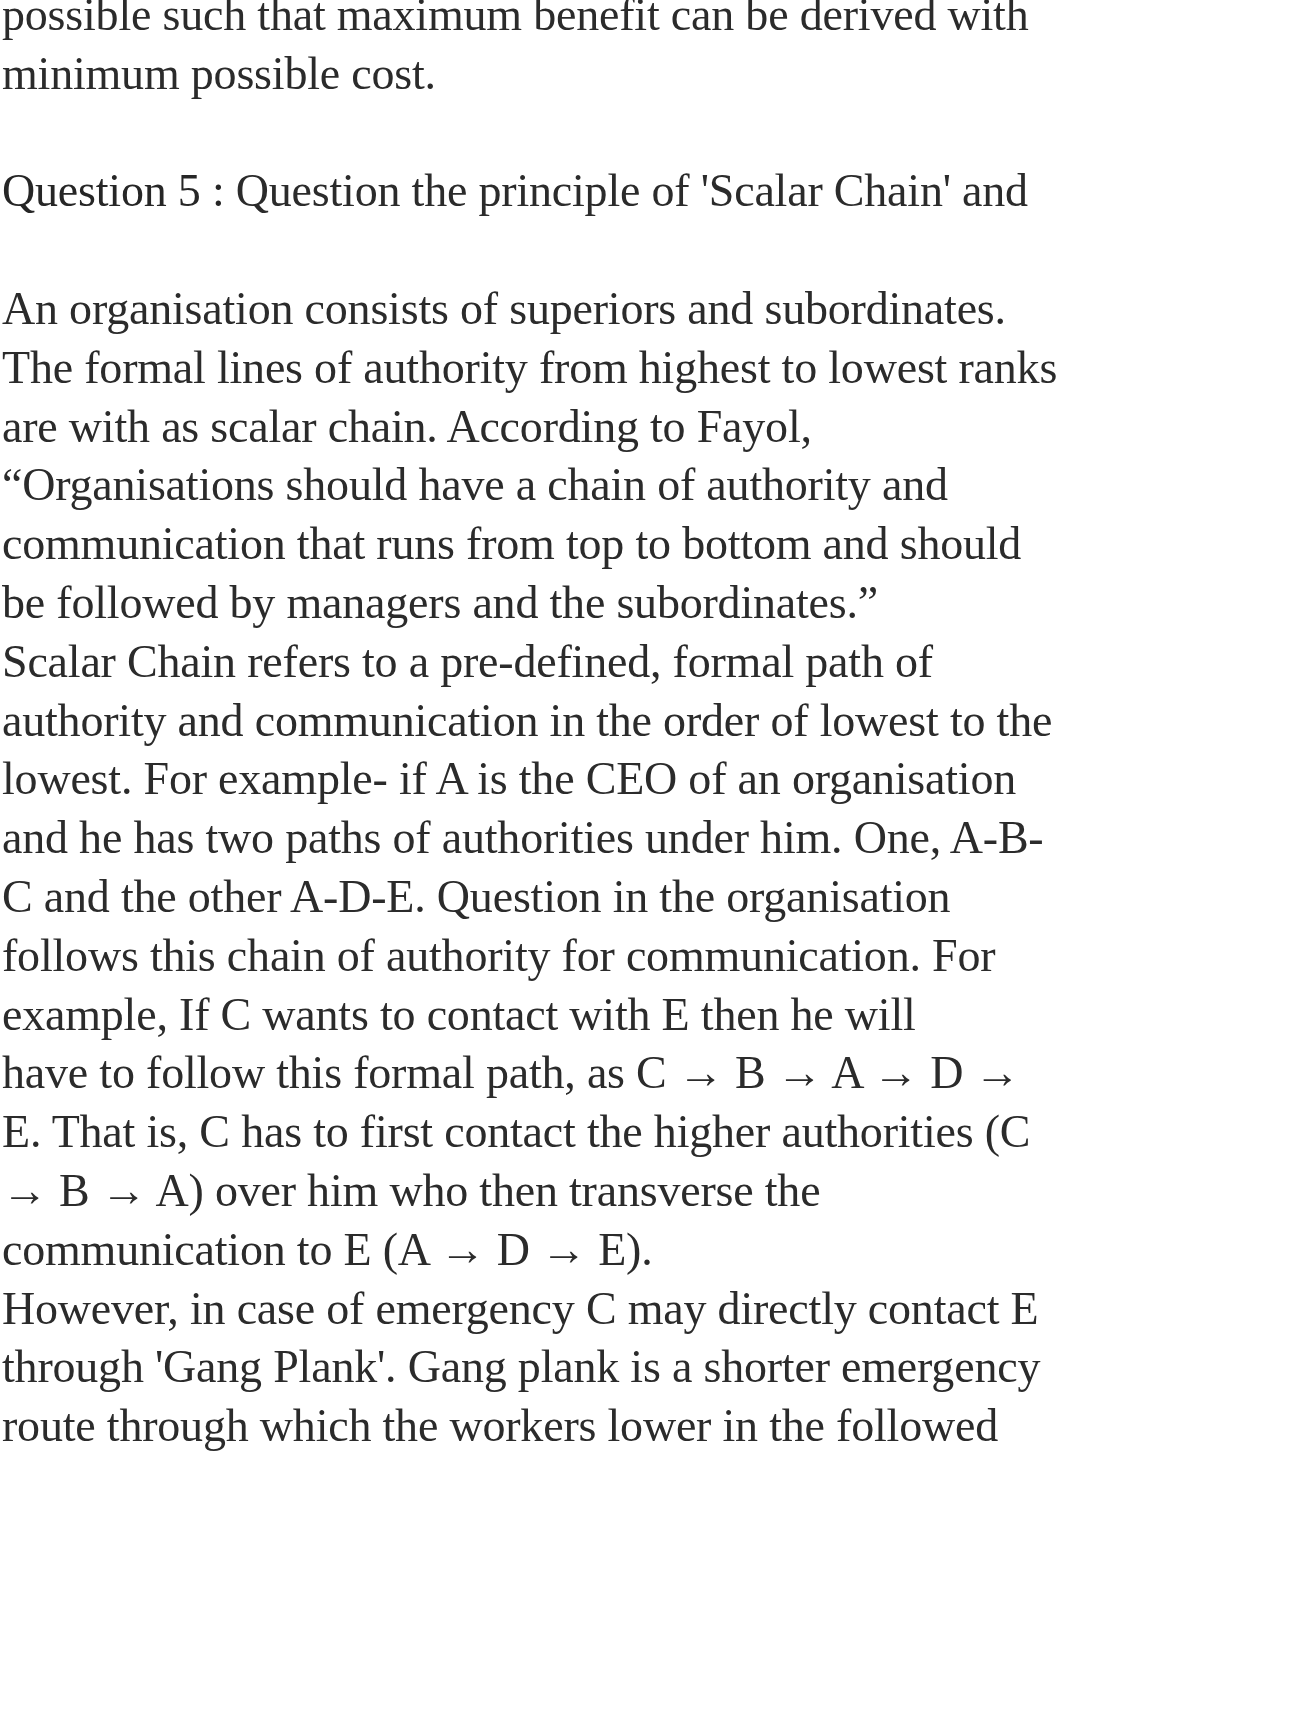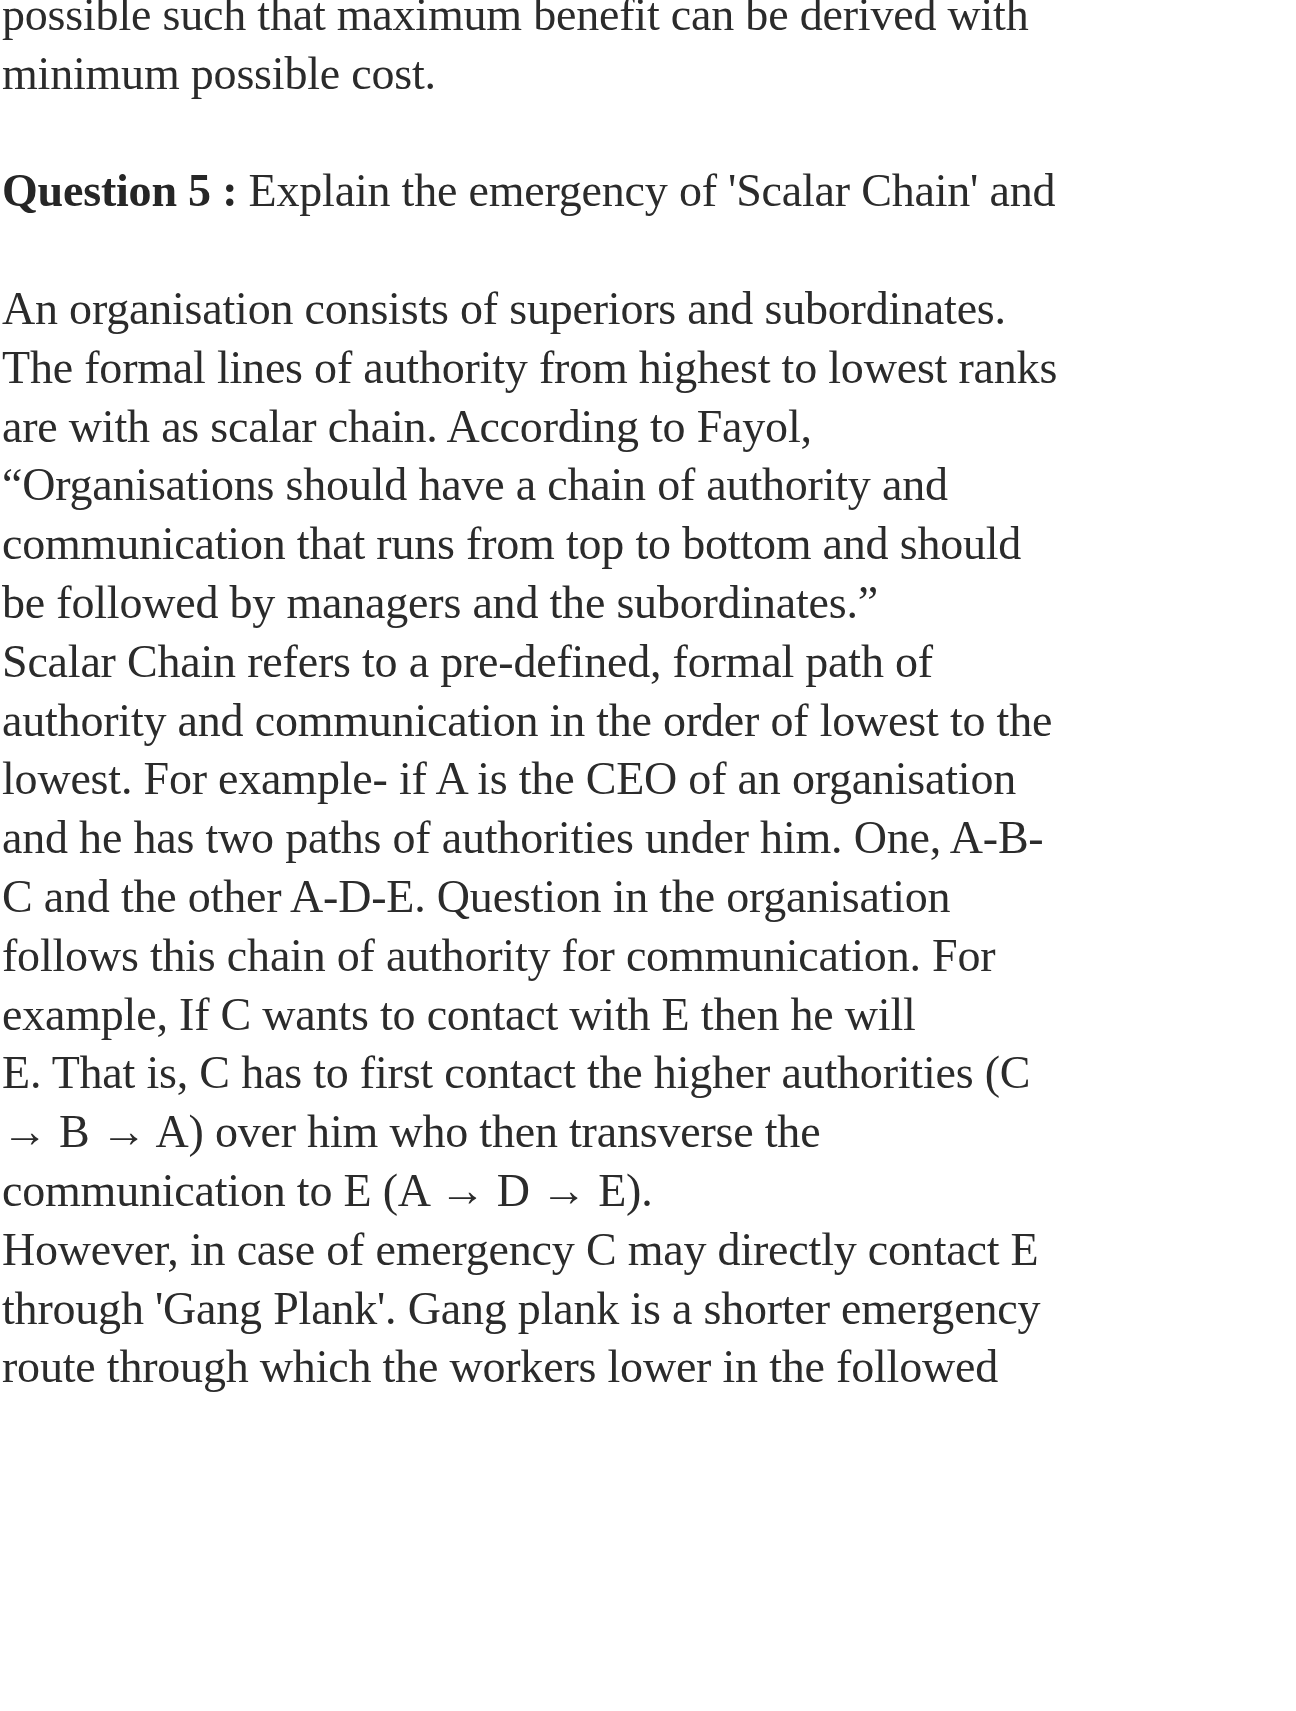--- a/index.html
+++ b/index.html
@@ -5,45 +5,46 @@
     html, body { margin: 0; padding: 0; background: #ffffff; }
     body { width: 1296px; height: 1711px; overflow: hidden; position: relative; }
     .page {
       position: absolute; left: 2px; top: -14px; width: 1294px;
       font-family: "Liberation Serif", "DejaVu Serif", serif;
       font-size: 46px; line-height: 58.8px; color: #2b2b2b;
       letter-spacing: -0.2px;
     }
     .line { display: block; white-space: pre; height: 58.8px; }
     .blank { display: block; height: 58.8px; }
-    .bold { font-weight: bold; color: #262626; }
+    .bold { font-weight: normal; color: #262626; }
   </style>
 </head>
 <body>
 
 <div class="page">
   <span class="line">possible such that maximum benefit can be derived with</span>
   <span class="line">minimum possible cost.</span>
   <span class="blank"></span>
 
-  <span class="line"><span class="bold">Question 5 :</span><span> Explain the emergency of 'Scalar Chain' and</span></span>
+  <span class="line"><span class="bold">Question 5 :</span><span> Question the principle of 'Scalar Chain' and</span></span>
   <span class="blank"></span>
 
   <span class="line">An organisation consists of superiors and subordinates.</span>
   <span class="line">The formal lines of authority from highest to lowest ranks</span>
   <span class="line">are with as scalar chain. According to Fayol,</span>
   <span class="line">“Organisations should have a chain of authority and</span>
   <span class="line">communication that runs from top to bottom and should</span>
   <span class="line">be followed by managers and the subordinates.”</span>
   <span class="line">Scalar Chain refers to a pre-defined, formal path of</span>
   <span class="line">authority and communication in the order of lowest to the</span>
   <span class="line">lowest. For example- if A is the CEO of an organisation</span>
   <span class="line">and he has two paths of authorities under him. One, A-B-</span>
   <span class="line">C and the other A-D-E. Question in the organisation</span>
   <span class="line">follows this chain of authority for communication. For</span>
   <span class="line">example, If C wants to contact with E then he will</span>
+  <span class="line">have to follow this formal path, as C → B → A → D →</span>
   <span class="line">E. That is, C has to first contact the higher authorities (C</span>
   <span class="line">→ B → A) over him who then transverse the</span>
   <span class="line">communication to E (A → D → E).</span>
   <span class="line">However, in case of emergency C may directly contact E</span>
   <span class="line">through 'Gang Plank'. Gang plank is a shorter emergency</span>
   <span class="line">route through which the workers lower in the followed</span>
 </div>
 
 </body></html>

